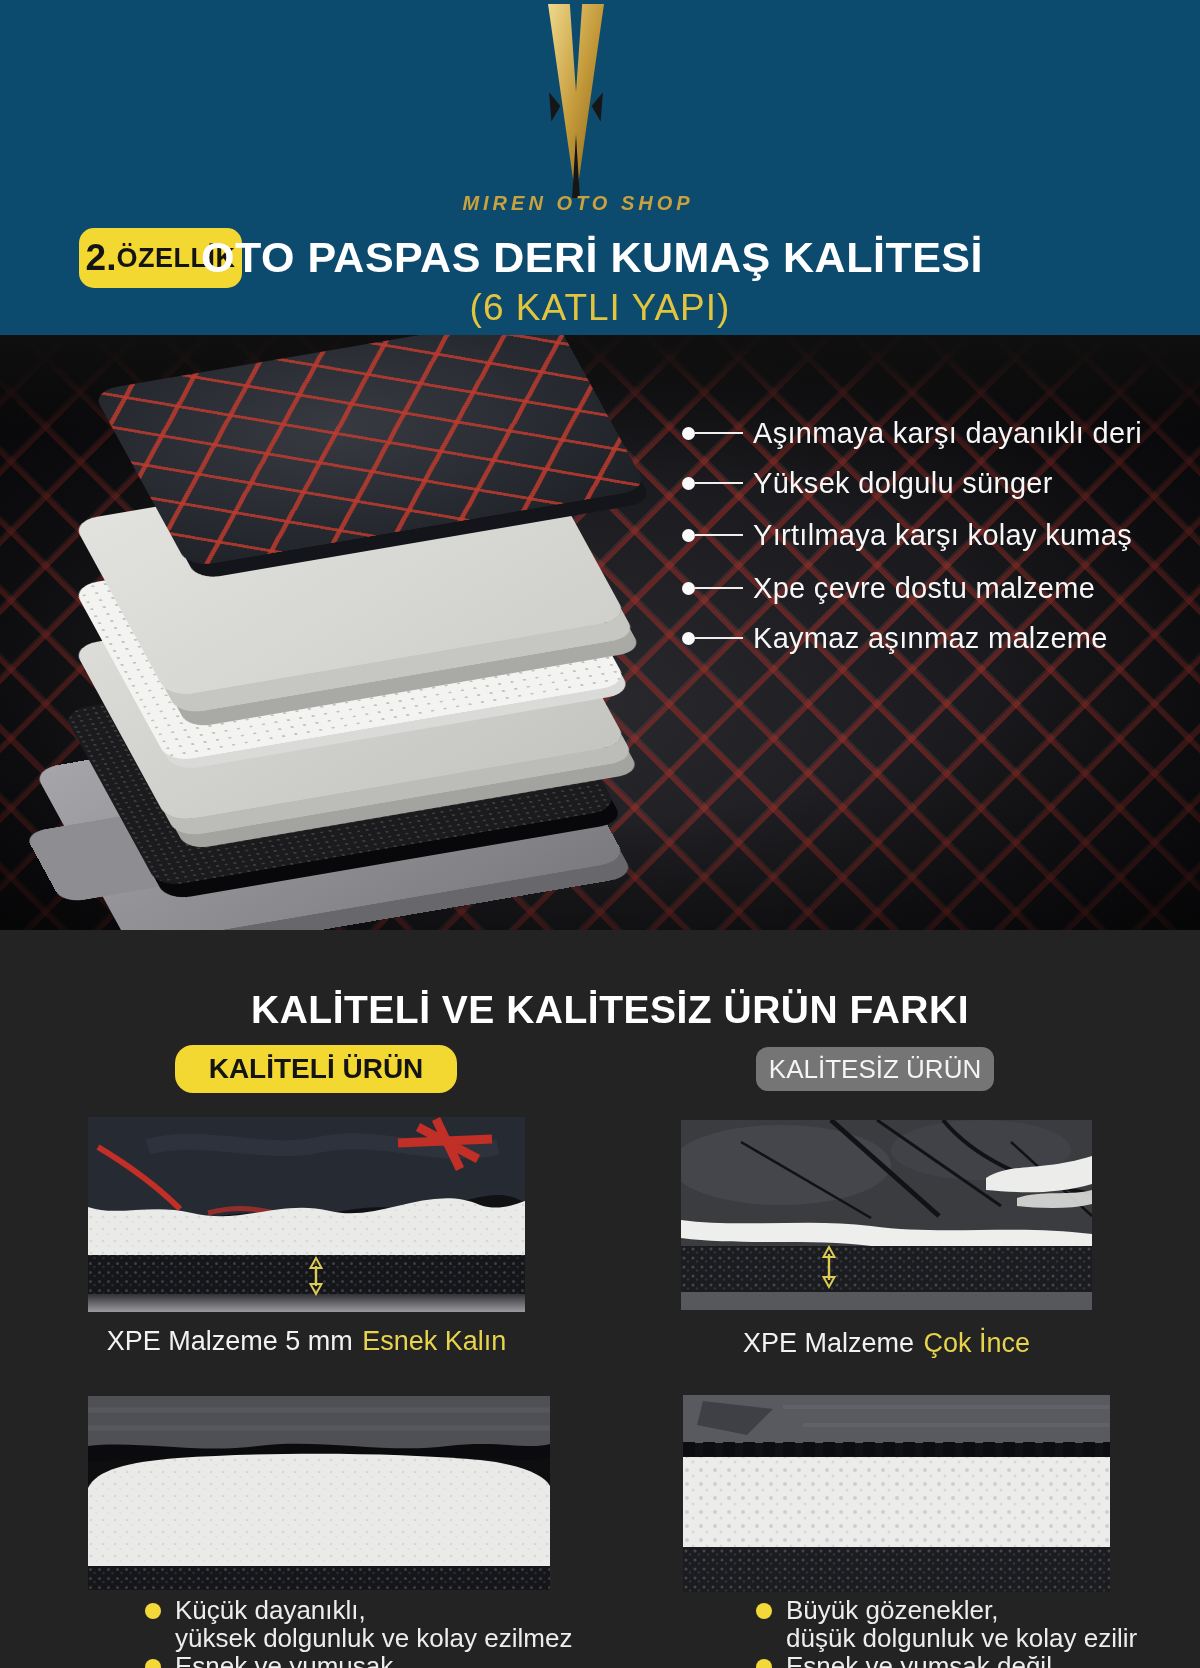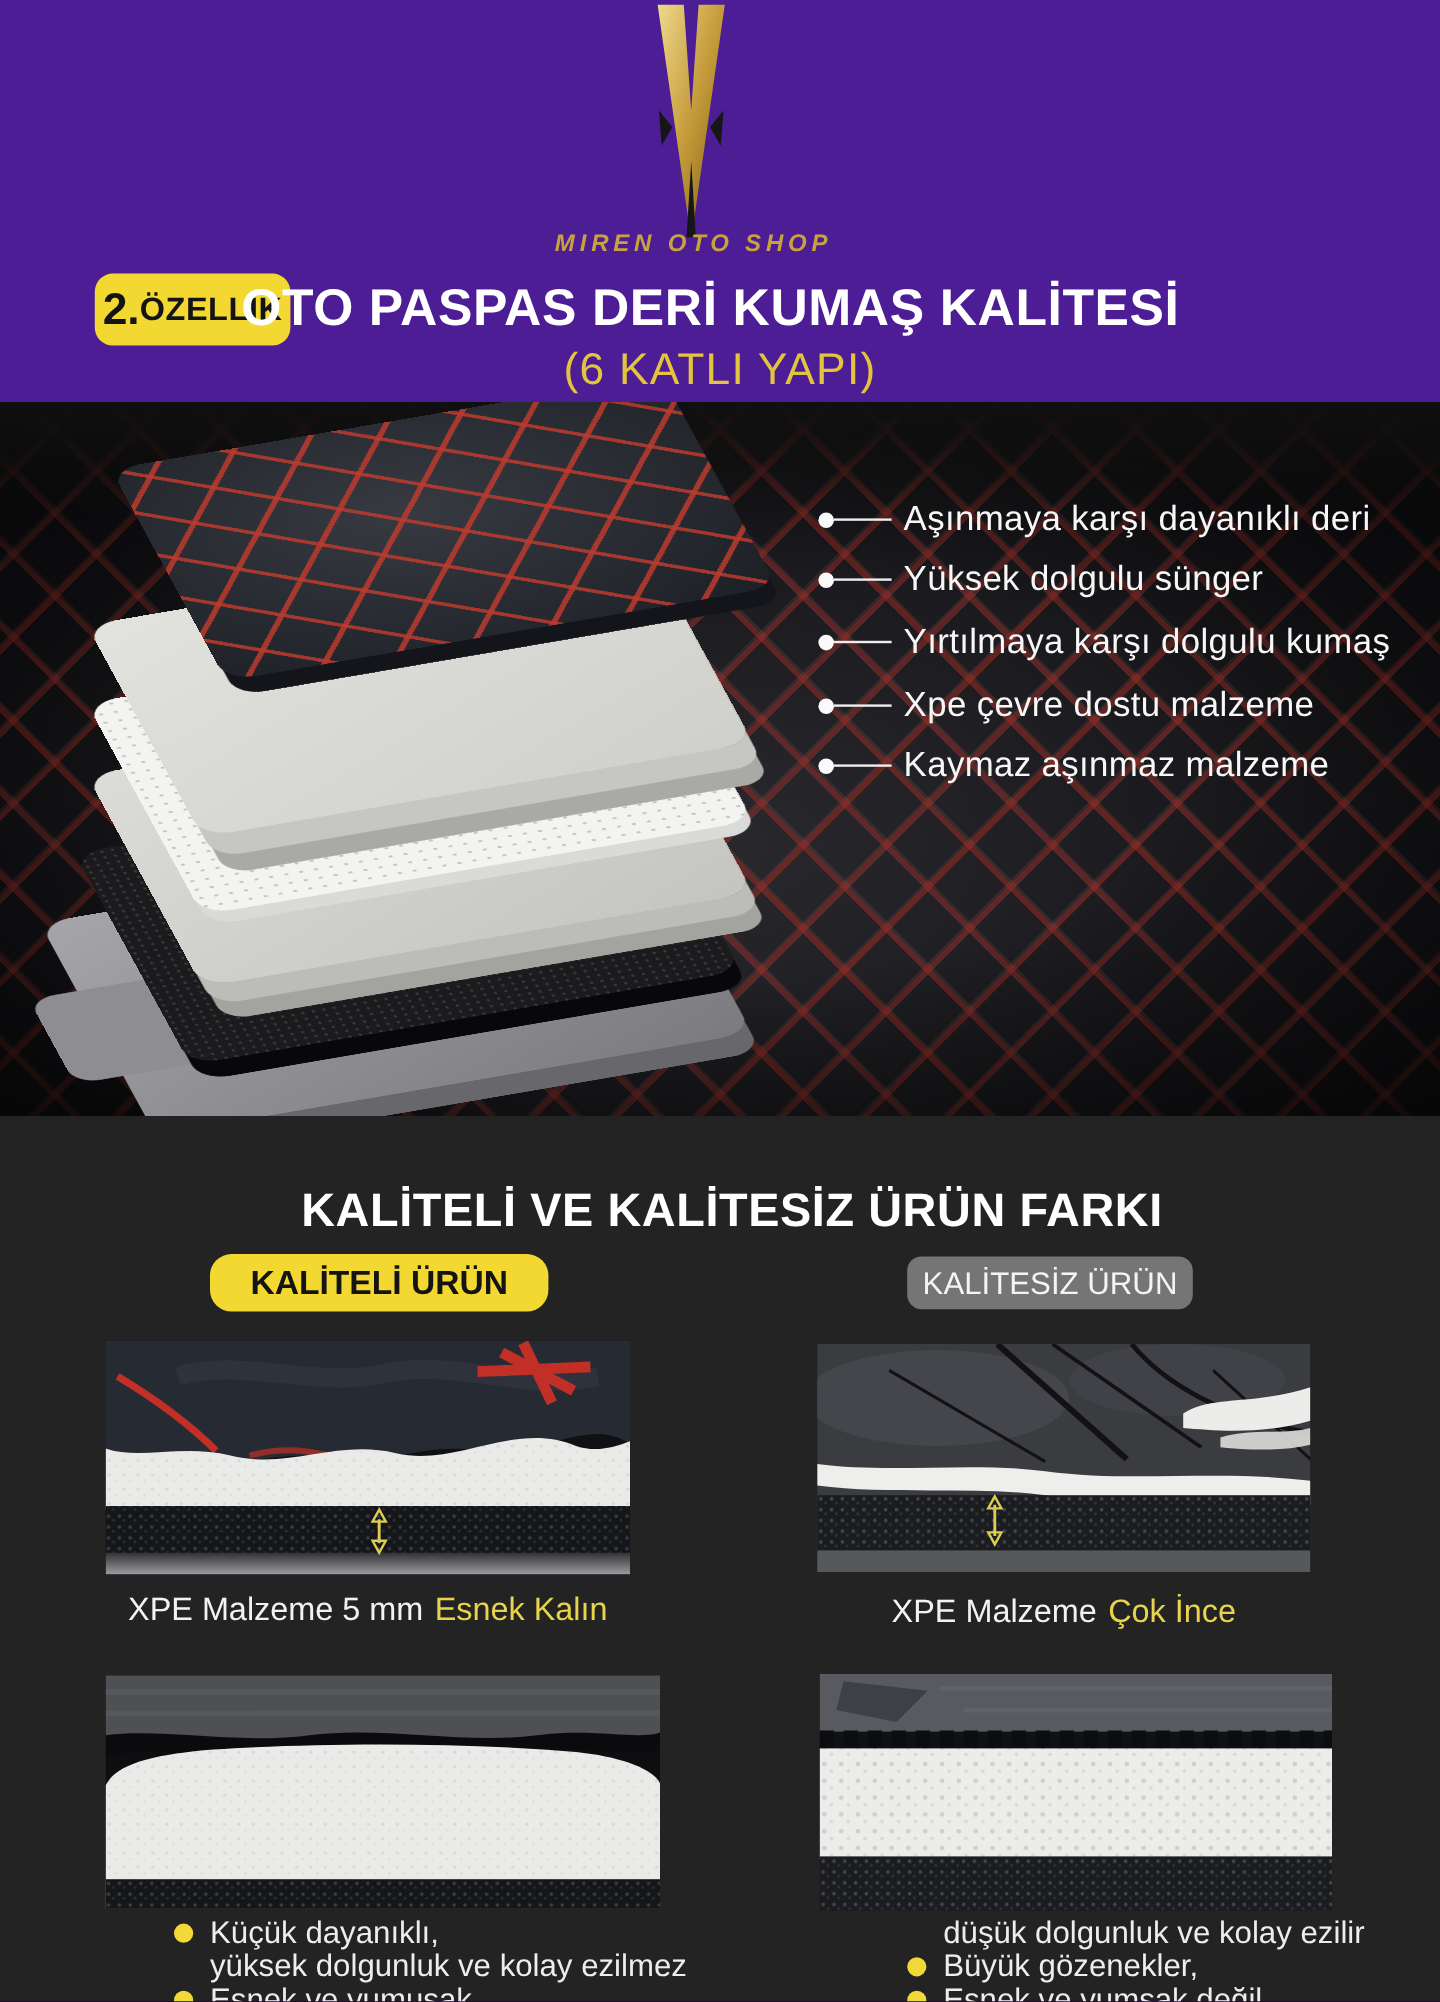--- a/index.html
+++ b/index.html
@@ -1,19 +1,19 @@
 <!DOCTYPE html>
 <html><head>
 <meta charset="utf-8">
 <style>
   * { margin:0; padding:0; box-sizing:border-box; }
   html,body { background:#000; }
   .page {
     position:relative; width:1200px; height:1668px; overflow:hidden;
-    background:#4c1d95; font-family:"Liberation Sans", sans-serif;
+    background:#0c4a6e; font-family:"Liberation Sans", sans-serif;
   }
 
   
   .logo { position:absolute; left:520px; top:2px; width:112px; height:196px; }
   .shop-name {
     position:absolute; top:192px; left:0; width:1200px; text-align:center;
     transform:translateX(-22px);
     color:#c9a240; font-size:20px; font-weight:700; font-style:italic; letter-spacing:4px;
   }
   .feature-badge {
@@ -156,21 +156,21 @@
           <span class="c-label">Aşınmaya  karşı dayanıklı deri</span>
       </li>
       <li class="callout" style="top:133px">
         <span class="c-dot"></span>
           <span class="c-line"></span>
           <span class="c-label">Yüksek dolgulu sünger</span>
       </li>
       <li class="callout" style="top:185px">
         <span class="c-dot"></span>
           <span class="c-line"></span>
-          <span class="c-label">Yırtılmaya karşı dolgulu kumaş</span>
+          <span class="c-label">Yırtılmaya karşı kolay kumaş</span>
       </li>
       <li class="callout" style="top:238px">
         <span class="c-dot"></span>
           <span class="c-line"></span>
           <span class="c-label">Xpe çevre dostu malzeme</span>
       </li>
       <li class="callout" style="top:288px">
         <span class="c-dot"></span>
           <span class="c-line"></span>
           <span class="c-label">Kaymaz aşınmaz malzeme</span>
@@ -289,26 +289,26 @@
     </div>
     <div class="b-row cont">
       <span class="b-text">yüksek dolgunluk ve kolay ezilmez</span>
     </div>
     <div class="b-row">
       <span class="b-dot"></span>
       <span class="b-text">Esnek ve yumuşak</span>
     </div>
   </div>
   <div class="bullets bullets-bad">
-    <div class="b-row cont">
-      <span class="b-text">düşük dolgunluk ve kolay ezilir</span>
-    </div>
     <div class="b-row">
       <span class="b-dot"></span>
       <span class="b-text">Büyük gözenekler,</span>
     </div>
+    <div class="b-row cont">
+      <span class="b-text">düşük dolgunluk ve kolay ezilir</span>
+    </div>
     <div class="b-row">
       <span class="b-dot"></span>
       <span class="b-text">Esnek ve yumşak değil,</span>
     </div>
   </div>
 
 </div>
 
 </body></html>

